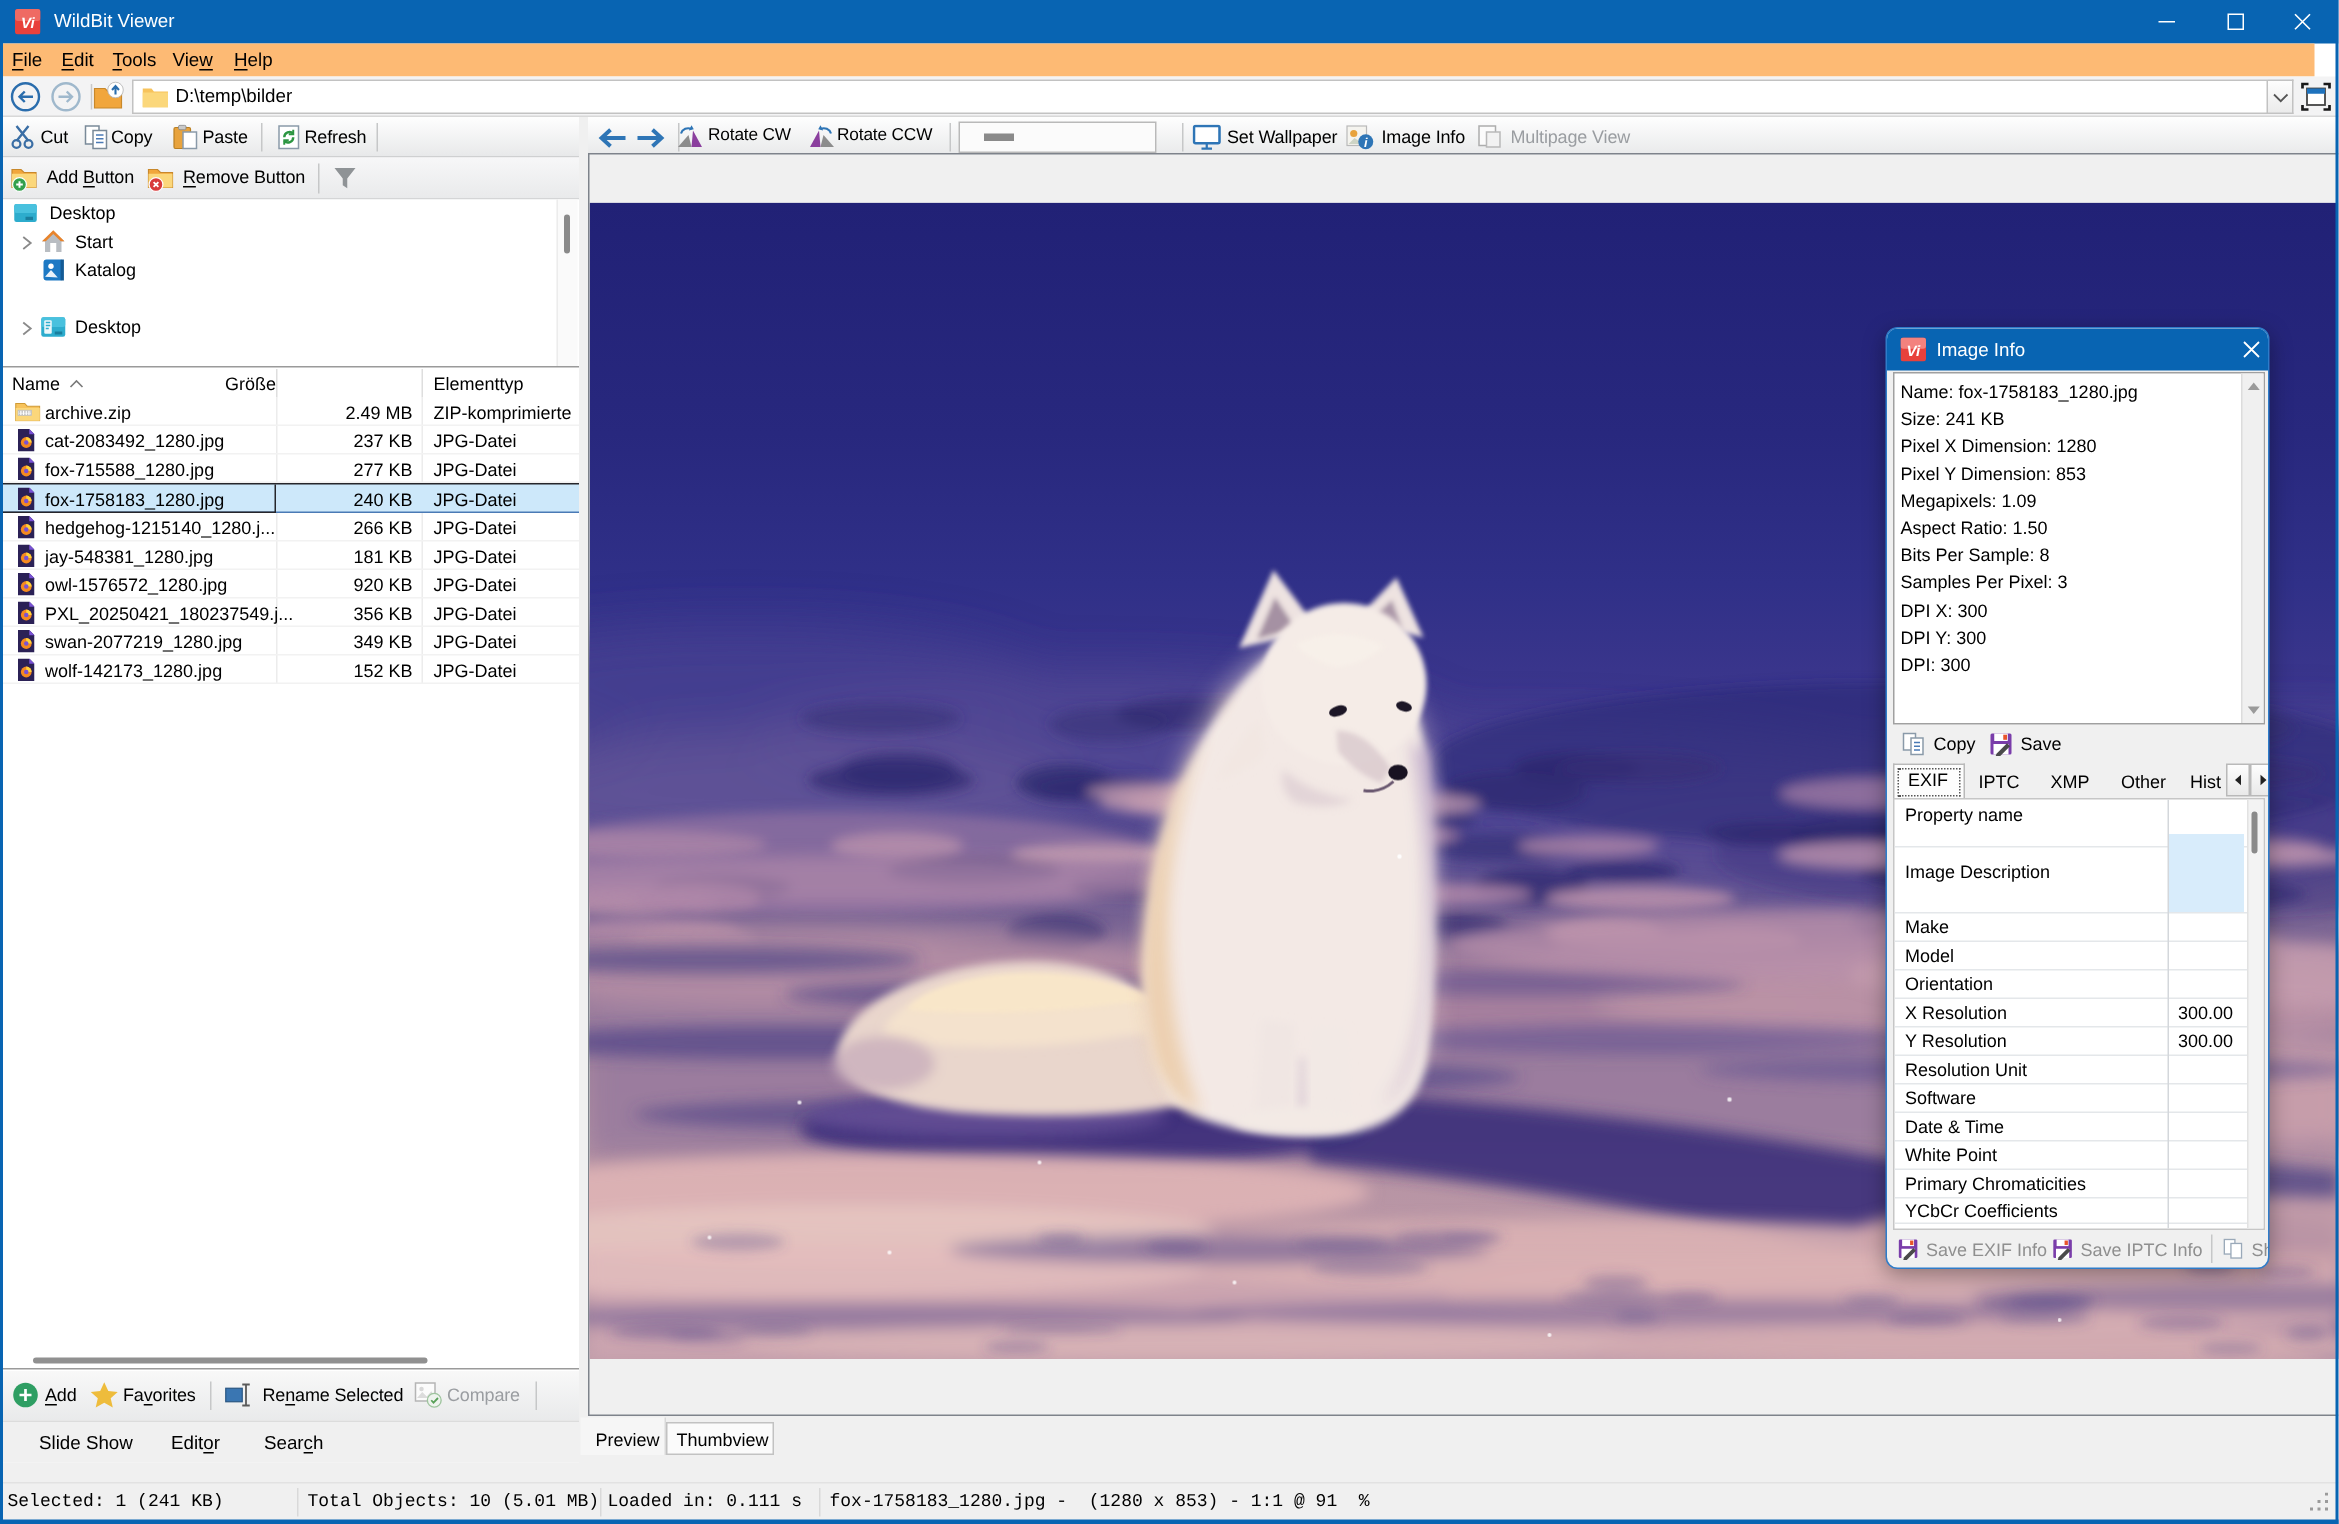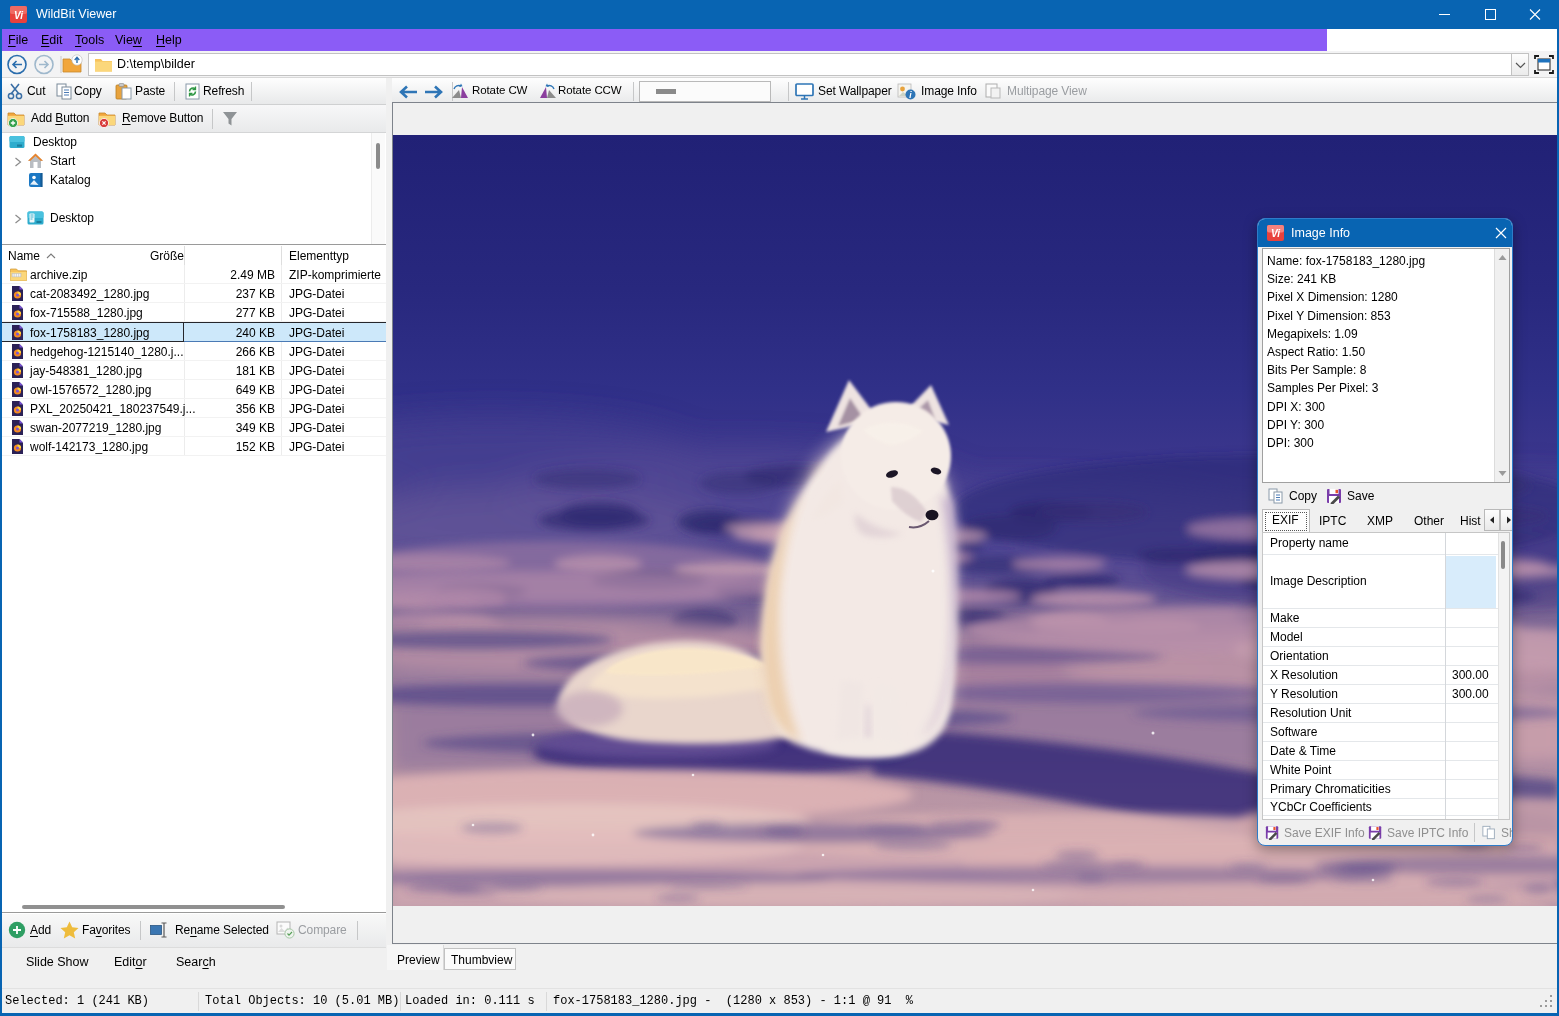--- a/index.html
+++ b/index.html
@@ -1,20 +1,20 @@
 <!DOCTYPE html>
 <html><head>
 <meta charset="utf-8">
 <style>
 * { margin:0; padding:0; box-sizing:border-box; }
 html,body { width:1559px; height:1016px; overflow:hidden; }
 body { font-family:"Liberation Sans", sans-serif; font-size:12px; color:#000; background:#fff; position:relative; }
 .abs { position:absolute; }
 .titlebar { left:0; top:0; width:1559px; height:29px; background:#0864b2; color:#fff; }
-.menubar { left:0; top:29px; width:1327px; height:22px; background:#8b5cf6; }
+.menubar { left:0; top:29px; width:1543px; height:22px; background:#fdba74; }
 .menubar > span { position:absolute; top:4px; font-size:12.5px; }
 .addrrow { left:0; top:51px; width:1559px; height:27px; background:#f3f3f4; border-bottom:1px solid #d8d8d8; }
 .addrfield { position:absolute; left:88px; top:2px; width:1424px; height:23px; background:#fff; border:1px solid #c2c2c2; }
 .toolrow { left:0; top:78px; width:1559px; height:27px; background:linear-gradient(#fefefe,#e8e9ea); border-bottom:1px solid #cfd0d1; }
 .tb-sep { position:absolute; top:4px; width:1px; height:19px; background:#c6c7c8; }
 .tb-lbl { position:absolute; top:6px; font-size:12px; letter-spacing:-0.1px; white-space:nowrap; }
 .row2 { left:0; top:105px; width:386px; height:28px; background:linear-gradient(#f7f7f8,#e9eaeb); border-bottom:1px solid #d4d5d6; }
 .tree { left:0; top:133px; width:386px; height:112px; background:#fff; border-bottom:1px solid #9a9a9a; }
 .trow { position:absolute; height:19px; font-size:12px; }
 .flist { left:0; top:246px; width:386px; height:667px; background:#fff; border-bottom:1px solid #9a9a9a; }
@@ -340,21 +340,21 @@
     </div>
 <div class="frow" style="top:134px">
       <svg class="abs" style="left:12px;top:2px" width="11" height="15" viewBox="0 0 11 15">
         <path d="M0 0 h7.5 L11 3.5 V15 H0 z" fill="#2b2156"></path>
         <path d="M7.5 0 L11 3.5 H7.5 z" fill="#7a52d6"></path>
         <circle cx="5.5" cy="9" r="3.6" fill="#f58a1f"></circle>
         <path d="M5.5 5.4 a3.6 3.6 0 0 1 3.6 3.6 L5.5 9 z" fill="#ffd43c"></path>
         <circle cx="5.5" cy="9" r="1.5" fill="#7a52d6"></circle>
       </svg>
       <span class="fname">owl-1576572_1280.jpg</span>
-      <span class="fsize">649 KB</span>
+      <span class="fsize">920 KB</span>
       <span class="ftype">JPG-Datei</span>
     </div>
 <div class="frow" style="top:153px">
       <svg class="abs" style="left:12px;top:2px" width="11" height="15" viewBox="0 0 11 15">
         <path d="M0 0 h7.5 L11 3.5 V15 H0 z" fill="#2b2156"></path>
         <path d="M7.5 0 L11 3.5 H7.5 z" fill="#7a52d6"></path>
         <circle cx="5.5" cy="9" r="3.6" fill="#f58a1f"></circle>
         <path d="M5.5 5.4 a3.6 3.6 0 0 1 3.6 3.6 L5.5 9 z" fill="#ffd43c"></path>
         <circle cx="5.5" cy="9" r="1.5" fill="#7a52d6"></circle>
       </svg>
@@ -773,21 +773,21 @@
     <div class="abs" style="left:222px;top:1px;width:16px;height:22px;background:linear-gradient(#fdfdfd,#e9e9e9);border:1px solid #b9b9b9"></div>
     <div class="abs" style="left:238px;top:1px;width:16px;height:22px;background:linear-gradient(#fdfdfd,#e9e9e9);border:1px solid #b9b9b9"></div>
     <svg class="abs" style="left:227px;top:8px" width="6" height="8" viewBox="0 0 6 8">
         <path d="M5 0.5 L1 4 L5 7.5 z" fill="#222"></path>
       </svg>
     <svg class="abs" style="left:244px;top:8px" width="6" height="8" viewBox="0 0 6 8">
         <path d="M1 0.5 L5 4 L1 7.5 z" fill="#222"></path>
       </svg>
   </div>
   <div class="ptable">
-    <div class="prow" style="top:0px;height:22px">
+    <div class="prow" style="top:0px;height:32px">
         <span style="top:3px">Property name</span>
       </div>
 <div class="prow" style="top:22px;height:54px">
         <span style="top:19px">Image Description</span>
       </div>
 <div class="prow" style="top:76px;height:19px">
         <span style="top:2px">Make</span>
       </div>
 <div class="prow" style="top:95px;height:19px">
         <span style="top:2px">Model</span>

